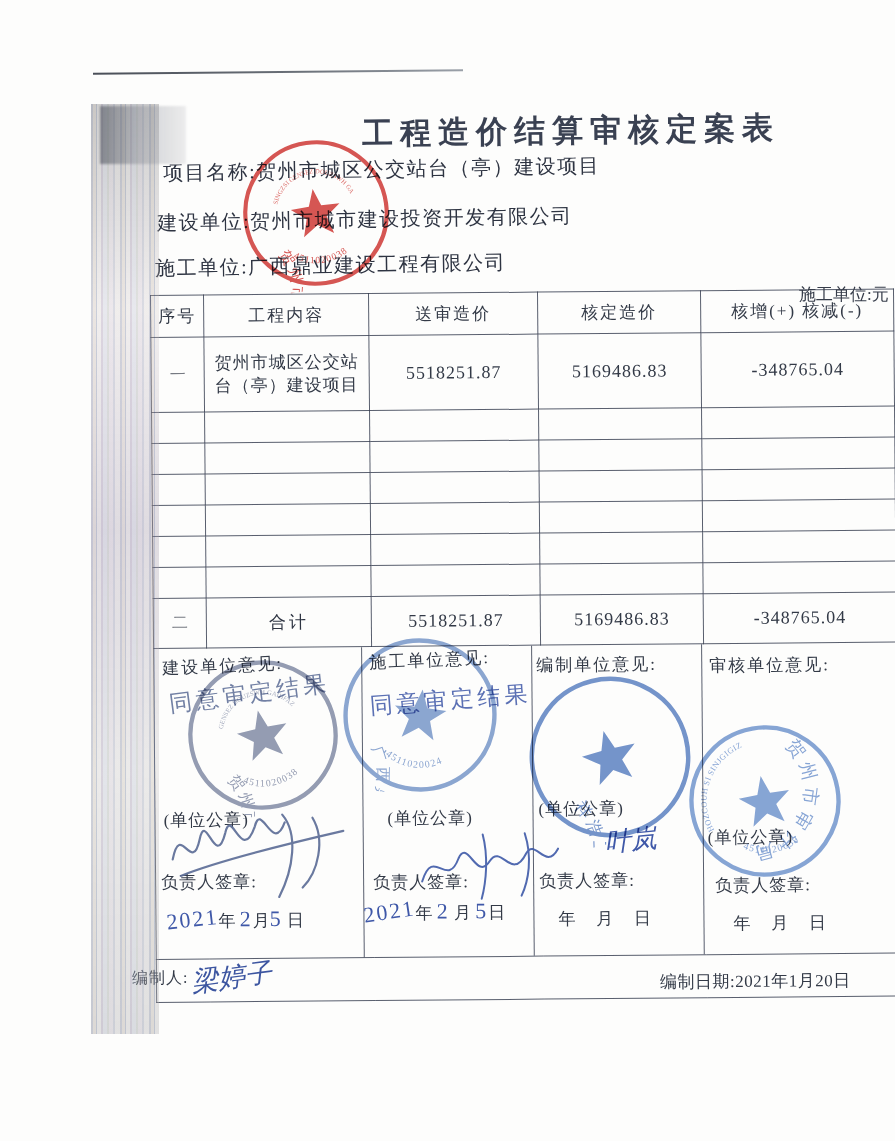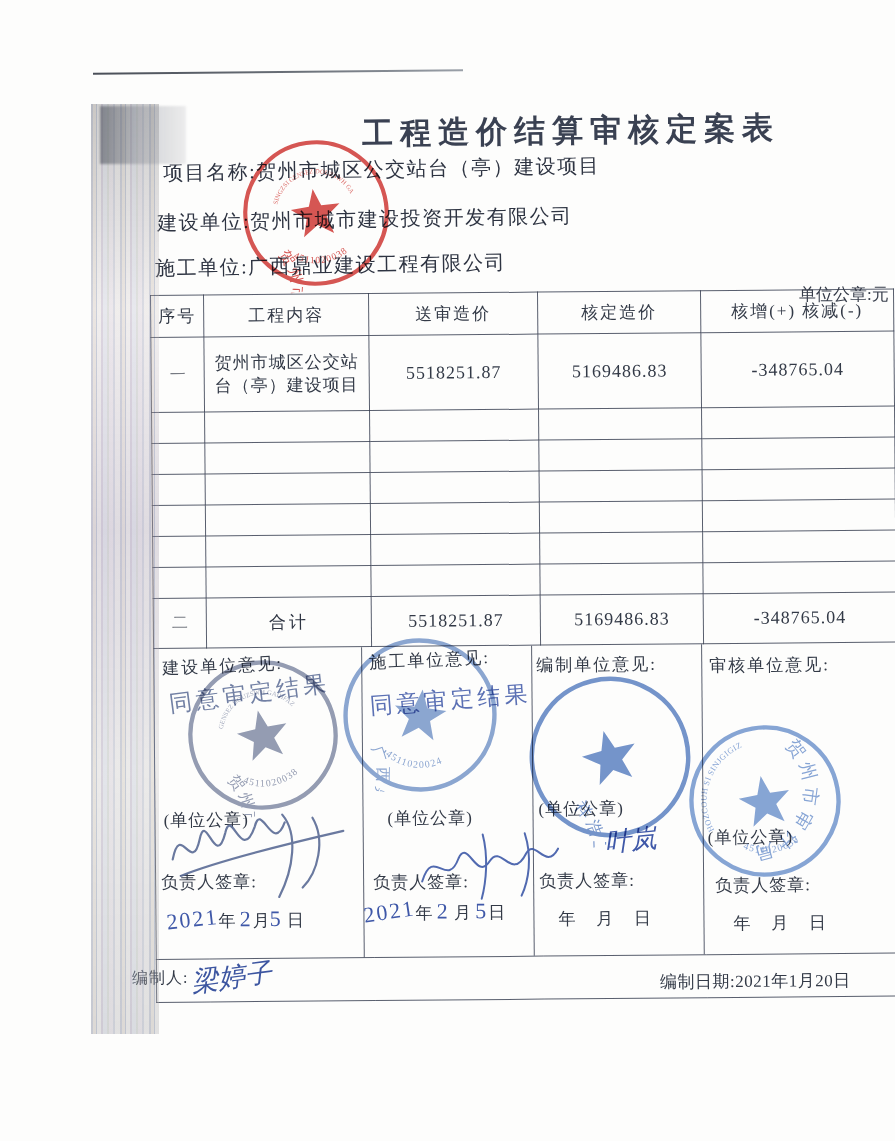--- a/index.html
+++ b/index.html
@@ -80,21 +80,21 @@
   <div class="abs info-line rot-n1" style="left:163px;top:156px;">
     <span>项目名称:</span><span>贺州市城区公交站台（亭）建设项目</span>
   </div>
   <div class="abs info-line rot-n1" style="left:157px;top:206px;">
     <span>建设单位:</span><span>贺州市城市建设投资开发有限公司</span>
   </div>
   <div class="abs info-line rot-n1" style="left:155px;top:252px;">
     <span>施工单位:</span><span>广西鼎业建设工程有限公司</span>
   </div>
 
-  <div class="abs unit-note">单位公章:元</div>
+  <div class="abs unit-note">施工单位:元</div>
 
   <table class="main-table">
     <colgroup>
         <col style="width:53px">
         <col style="width:165px">
         <col style="width:169px">
         <col style="width:163px">
         <col style="width:193px">
       </colgroup>
     <tbody>

